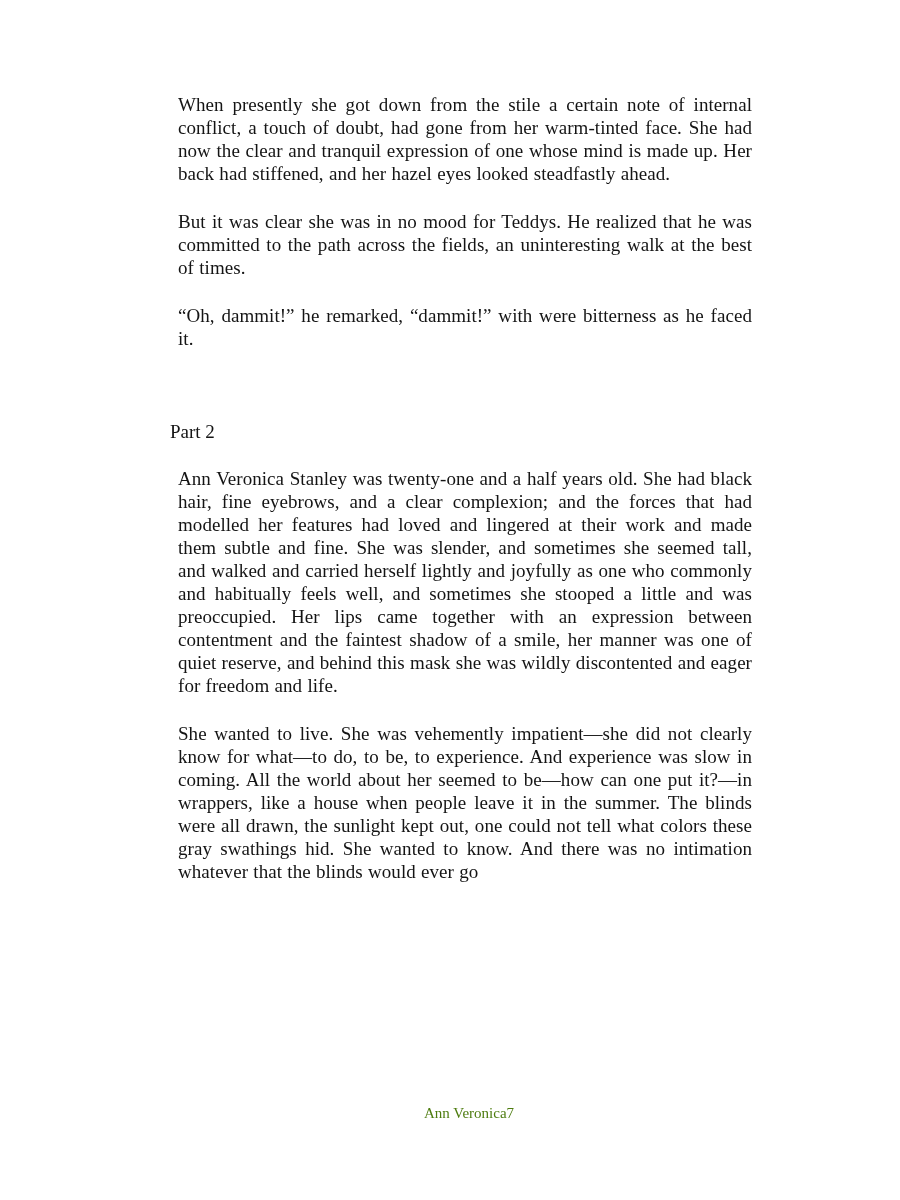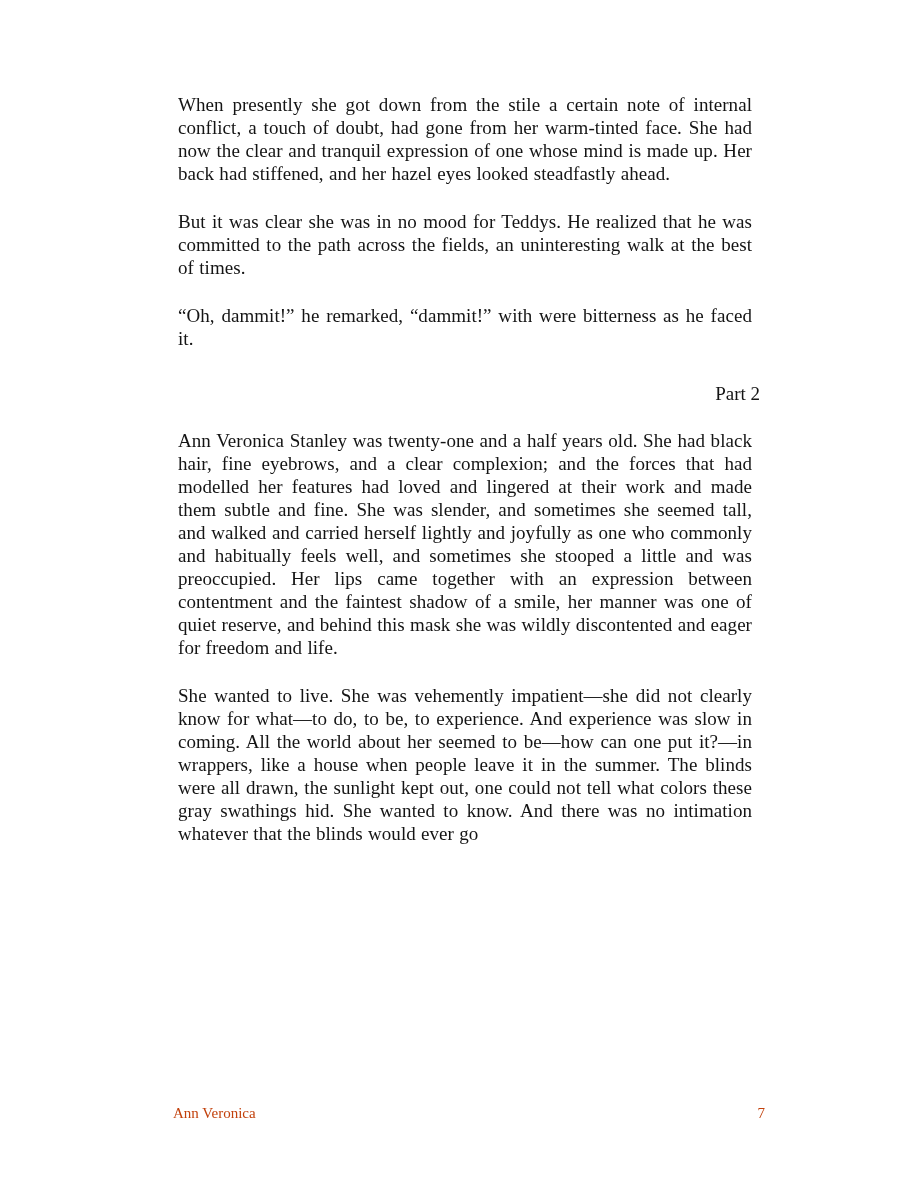--- a/index.html
+++ b/index.html
@@ -24,36 +24,36 @@
   .para {
     margin: 8px;
     font-size: 19px;
     line-height: 23px;
     text-align: justify;
     letter-spacing: 0.05px;
     word-spacing: 0.5px;
   }
   .p-gap { margin-top: 25px; }
   .section-heading {
-    margin: 32px 0 24px 0;
+    margin: 70px 0 24px 0;
     font-size: 19px;
     line-height: 23px;
-    text-align: right;
+    text-align: left;
     font-weight: normal;
   }
   .footer {
     position: absolute;
     left: 173px;
     top: 1104px;
     width: 592px;
     display: flex;
-    justify-content: space-between;
+    justify-content: center;
     font-size: 15px;
     line-height: 18px;
-    color: #c2410c;
+    color: #4d7c0f;
   }
 </style>
 </head>
 <body>
 
 <div class="page">
   <p class="para">When presently she got down from the stile a certain note of internal conflict, a touch of doubt, had gone from her warm-tinted face. She had now the clear and tranquil expression of one whose mind is made up. Her back had stiffened, and her hazel eyes looked steadfastly ahead.</p>
   <p class="para p-gap">But it was clear she was in no mood for Teddys. He realized that he was committed to the path across the fields, an uninteresting walk at the best of times.</p>
   <p class="para p-gap">“Oh, dammit!” he remarked, “dammit!” with were bitterness as he faced it.</p>
 

